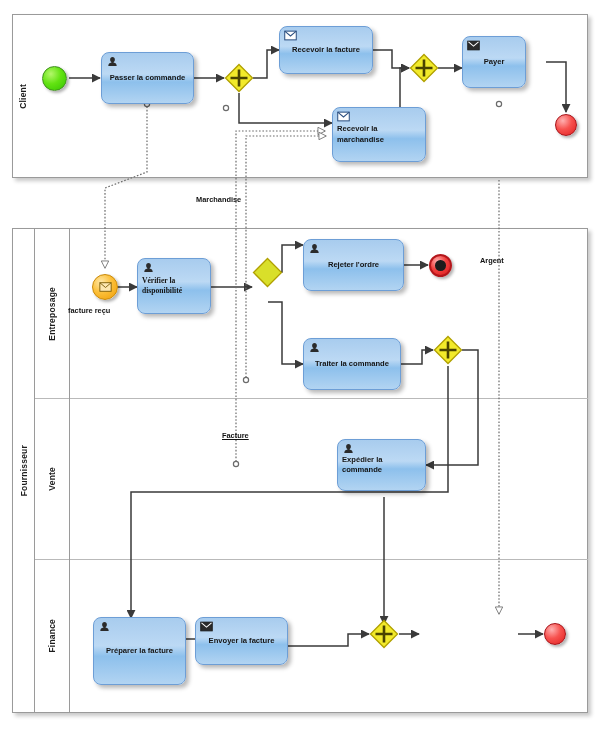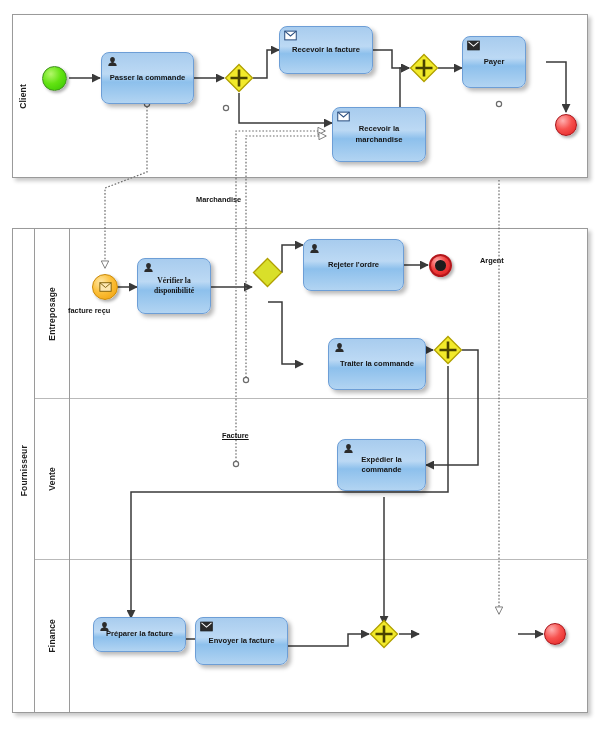--- a/index.html
+++ b/index.html
@@ -16,21 +16,21 @@
   .vlabel{writing-mode:vertical-rl;transform:rotate(180deg);
         font-size:8.5px;font-weight:bold;color:#1d1d1d;letter-spacing:.2px;white-space:nowrap;}
   .lane-head{position:absolute;box-sizing:border-box;
         display:flex;align-items:center;justify-content:center;}
   .lane-div{position:absolute;height:1px;background:#b9b9b9;}
 
   
   .task{position:absolute;box-sizing:border-box;border:1px solid #6d9ed6;border-radius:8px;
         background:linear-gradient(to bottom,#a8ccee 0%,#bcd9f4 42%,#8dc0ec 58%,#b2d4f2 100%);
         box-shadow:3px 3px 4px rgba(0,0,0,.28);
-        display:flex;align-items:center;justify-content:center;text-align:center;}
+        display:flex;align-items:center;justify-content:center;}
   .task-label{font-size:7.6px;font-weight:bold;color:#141414;line-height:1.35;padding:0 4px;}
   .tmark{position:absolute;left:4px;top:3px;width:13px;height:11px;}
 
   
   .ev{position:absolute;border-radius:50%;box-sizing:border-box;}
   .ev-start{border:1.4px solid #3f8f1d;
         background:radial-gradient(circle at 34% 30%,#b4f76a 0%,#63e312 45%,#34c400 100%);
         box-shadow:2px 2px 3px rgba(0,0,0,.3);}
   .ev-msgstart{border:1.6px solid #c98806;
         background:radial-gradient(circle at 34% 30%,#ffe8a8 0%,#fcc03a 45%,#ef9d05 100%);
@@ -216,42 +216,42 @@
     <svg class="tmark" viewBox="0 0 14 12">
       <path d="M7,1.2 C8.6,1.2 9.6,2.4 9.6,4 C9.6,5.2 8.9,6.2 8.2,6.6 L8.2,7.2 C10.4,7.6 11.6,8.8 11.6,11 L2.4,11 C2.4,8.8 3.6,7.6 5.8,7.2 L5.8,6.6 C5.1,6.2 4.4,5.2 4.4,4 C4.4,2.4 5.4,1.2 7,1.2 Z" fill="#2b2b2b"></path>
     </svg>
     <span class="task-label">Rejeter l'ordre</span>
   </div>
 
   <div class="ev ev-term" style="left:429px;top:254px;width:23px;height:23px;">
     <span class="term-in"></span>
   </div>
 
-  <div class="task" style="left:303px;top:338px;width:98px;height:52px;margin-left:25px;">
+  <div class="task" style="left:303px;top:338px;width:98px;height:52px;">
     <svg class="tmark" viewBox="0 0 14 12">
       <path d="M7,1.2 C8.6,1.2 9.6,2.4 9.6,4 C9.6,5.2 8.9,6.2 8.2,6.6 L8.2,7.2 C10.4,7.6 11.6,8.8 11.6,11 L2.4,11 C2.4,8.8 3.6,7.6 5.8,7.2 L5.8,6.6 C5.1,6.2 4.4,5.2 4.4,4 C4.4,2.4 5.4,1.2 7,1.2 Z" fill="#2b2b2b"></path>
     </svg>
     <span class="task-label">Traiter la commande</span>
   </div>
 
   <div class="gw" style="left:433px;top:335px;width:30px;height:30px;">
     <svg viewBox="0 0 30 30" width="30" height="30">
       <polygon points="15,1.5 28.5,15 15,28.5 1.5,15" fill="#f2ea2a" stroke="#b0a000" stroke-width="1.3"></polygon>
       <path d="M15,6.5 L15,23.5 M6.5,15 L23.5,15" stroke="#4a4400" stroke-width="2.6"></path>
     </svg>
   </div>
 
   <div class="task" style="left:337px;top:439px;width:89px;height:52px;">
     <svg class="tmark" viewBox="0 0 14 12">
       <path d="M7,1.2 C8.6,1.2 9.6,2.4 9.6,4 C9.6,5.2 8.9,6.2 8.2,6.6 L8.2,7.2 C10.4,7.6 11.6,8.8 11.6,11 L2.4,11 C2.4,8.8 3.6,7.6 5.8,7.2 L5.8,6.6 C5.1,6.2 4.4,5.2 4.4,4 C4.4,2.4 5.4,1.2 7,1.2 Z" fill="#2b2b2b"></path>
     </svg>
     <span class="task-label">Expédier la commande</span>
   </div>
 
-  <div class="task" style="left:93px;top:617px;width:93px;height:35px;">
+  <div class="task" style="left:93px;top:617px;width:93px;height:68px;">
     <svg class="tmark" viewBox="0 0 14 12">
       <path d="M7,1.2 C8.6,1.2 9.6,2.4 9.6,4 C9.6,5.2 8.9,6.2 8.2,6.6 L8.2,7.2 C10.4,7.6 11.6,8.8 11.6,11 L2.4,11 C2.4,8.8 3.6,7.6 5.8,7.2 L5.8,6.6 C5.1,6.2 4.4,5.2 4.4,4 C4.4,2.4 5.4,1.2 7,1.2 Z" fill="#2b2b2b"></path>
     </svg>
     <span class="task-label">Préparer la facture</span>
   </div>
 
   <div class="task" style="left:195px;top:617px;width:93px;height:48px;">
     <svg class="tmark" viewBox="0 0 14 11">
       <rect x="0.8" y="0.8" width="12.4" height="9.4" fill="#2b2b2b" stroke="#1a1a1a" stroke-width="1"></rect>
       <path d="M1.6,1.6 L7,6.2 L12.4,1.6" fill="none" stroke="#ffffff" stroke-width="1.1"></path>

